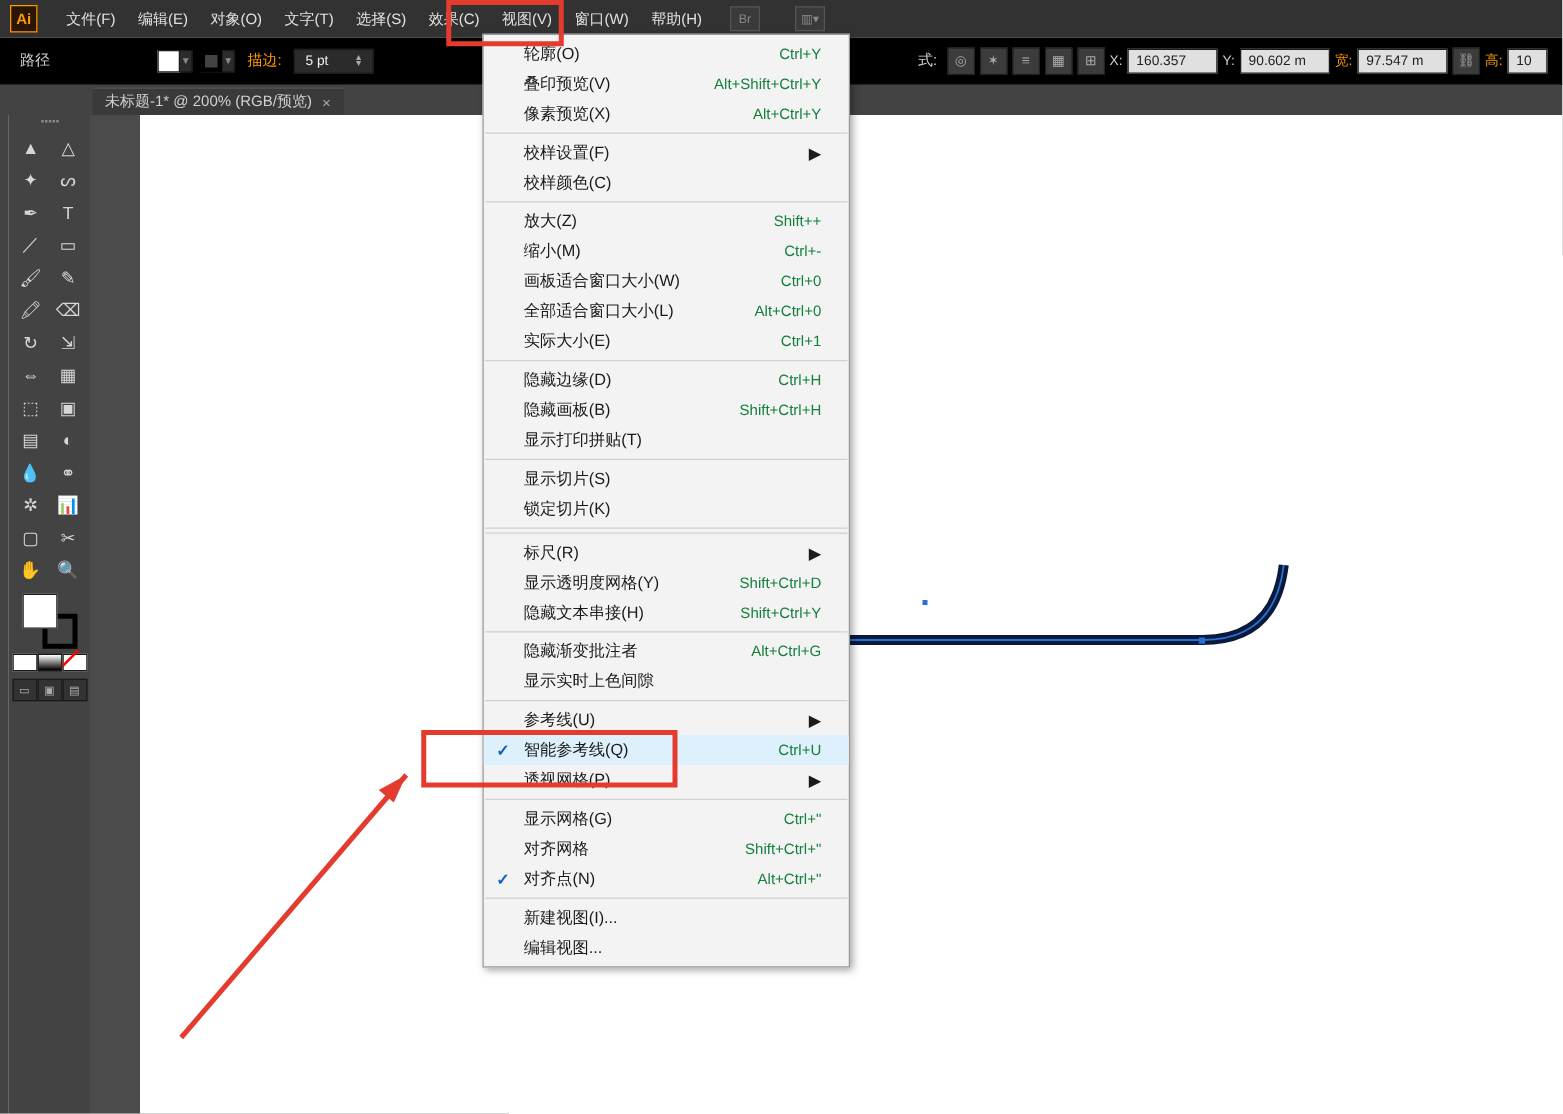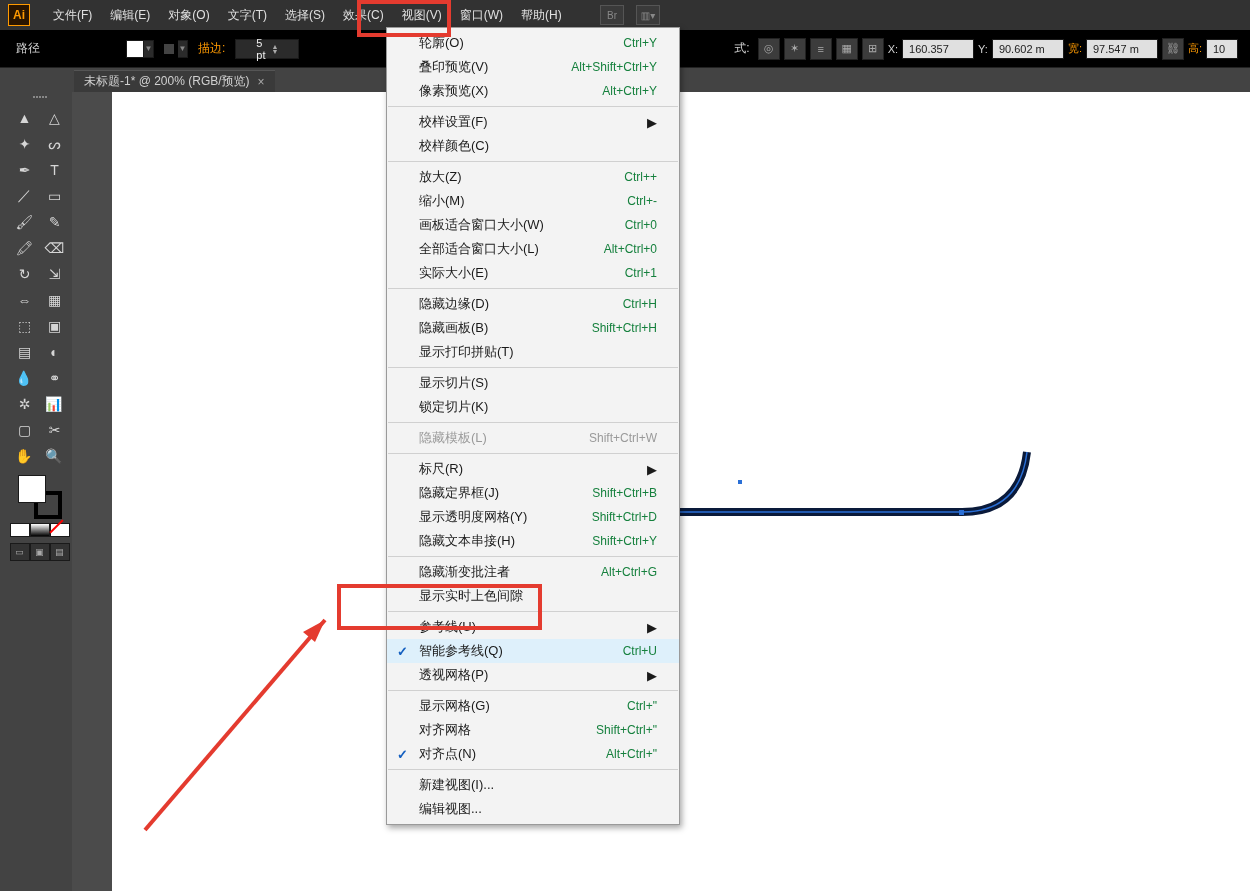--- a/index.html
+++ b/index.html
@@ -8,33 +8,33 @@
   .top-menu {
     height: 30px; background: #323232; display: flex; align-items: center;
     color: #e0e0e0; font-size: 12px; padding-left: 8px; position: relative;
   }
   .ai-logo {
     width: 22px; height: 22px; background: #2a1500; border: 1px solid #ff9a00;
     color: #ff9a00; font-weight: bold; font-size: 12px; display: flex;
     align-items: center; justify-content: center; margin-right: 14px;
   }
   .menu-item { padding: 0 9px; height: 30px; line-height: 30px; cursor: pointer; }
-  .menu-extras { position: absolute; right: 590px; display: flex; gap: 12px; }
+  .menu-extras { position: absolute; right: 590px; display: flex; gap: 28px; }
   .ext-btn { width: 24px; height: 20px; border: 1px solid #555; background:#3a3a3a; color:#888; font-size:10px; display:flex; align-items:center; justify-content:center;}
 
   .options-bar {
     height: 38px; background: #000000; border-bottom: 1px solid #222;
     display: flex; align-items: center; color: #d0d0d0; font-size: 12px; padding: 0 12px;
     gap: 6px; position: relative;
   }
   .swatch { width: 18px; height: 18px; border: 1px solid #1a1a1a; display:inline-block; }
   .swatch.white{background:#fff;}
   .swatch-wrap{display:flex;align-items:center;gap:0px;}
   .dd-arrow{width:10px;height:18px;background:#2b2b2b;border:1px solid #1a1a1a;border-left:none;display:flex;align-items:center;justify-content:center;color:#888;font-size:8px;}
-  .pt-box{width:64px;height:20px;background:#2b2b2b;border:1px solid #1a1a1a;color:#efefef;padding:0 20px;font-size:11px;display:flex;align-items:center;justify-content:space-between;}
+  .pt-box{width:64px;height:20px;background:#2b2b2b;border:1px solid #1a1a1a;color:#efefef;padding:0 8px;font-size:11px;display:flex;align-items:center;justify-content:space-between;}
   .pt-box .ar{display:flex;flex-direction:column;line-height:5px;font-size:7px;color:#aaa;}
   .opt-txt{margin:0 4px;}
   .num-field{width:72px;height:20px;background:#e0e0e0;border:1px solid #1a1a1a;color:#222;padding:0 6px;font-size:11px;display:flex;align-items:center;justify-content:space-between;}
   .coord-grp{display:flex;align-items:center;gap:4px;margin-left:auto;}
   .coord-lbl{color:#d0d0d0;font-size:11px;}
   .coord-lbl.or{color:#ff9a00;}
   .icon-btn{width:22px;height:22px;background:#3c3c3c;border:1px solid #222;display:flex;align-items:center;justify-content:center;color:#aaa;font-size:11px;}
 
   .tab-bar { height: 24px; background: #434343; display: flex; align-items: flex-end; }
   .spacer-left{width:74px;height:24px;background:#434343;}
@@ -275,21 +275,21 @@
     <div class="ditem">
       <span>校样设置(F)</span>
       <span class="sub">▶</span>
     </div>
     <div class="ditem">
       <span>校样颜色(C)</span>
     </div>
     <div class="sep"></div>
     <div class="ditem">
       <span>放大(Z)</span>
-      <span class="sc">Ctrl++</span>
+      <span class="sc">Shift++</span>
     </div>
     <div class="ditem">
       <span>缩小(M)</span>
       <span class="sc">Ctrl+-</span>
     </div>
     <div class="ditem">
       <span>画板适合窗口大小(W)</span>
       <span class="sc">Ctrl+0</span>
     </div>
     <div class="ditem">
@@ -313,32 +313,24 @@
       <span>显示打印拼贴(T)</span>
     </div>
     <div class="sep"></div>
     <div class="ditem">
       <span>显示切片(S)</span>
     </div>
     <div class="ditem">
       <span>锁定切片(K)</span>
     </div>
     <div class="sep"></div>
-    <div class="ditem disabled">
-      <span>隐藏模板(L)</span>
-      <span class="sc">Shift+Ctrl+W</span>
-    </div>
     <div class="sep"></div>
     <div class="ditem">
       <span>标尺(R)</span>
       <span class="sub">▶</span>
-    </div>
-    <div class="ditem">
-      <span>隐藏定界框(J)</span>
-      <span class="sc">Shift+Ctrl+B</span>
     </div>
     <div class="ditem">
       <span>显示透明度网格(Y)</span>
       <span class="sc">Shift+Ctrl+D</span>
     </div>
     <div class="ditem">
       <span>隐藏文本串接(H)</span>
       <span class="sc">Shift+Ctrl+Y</span>
     </div>
     <div class="sep"></div>

